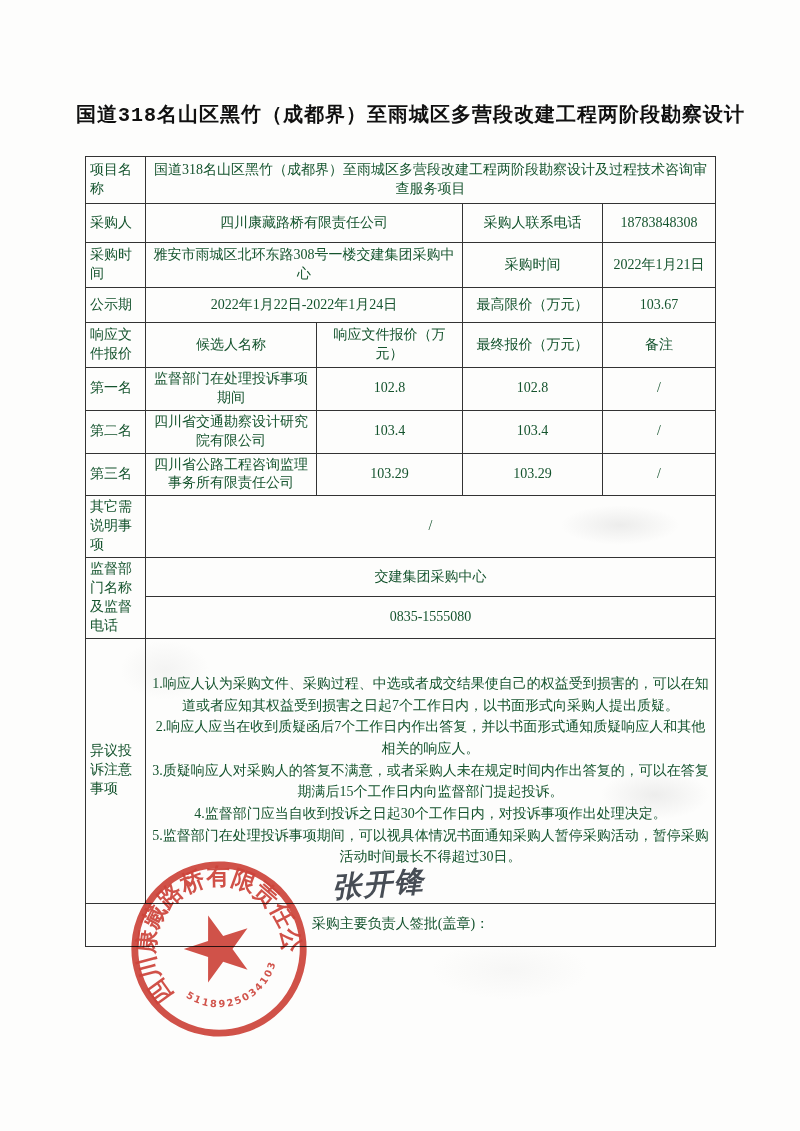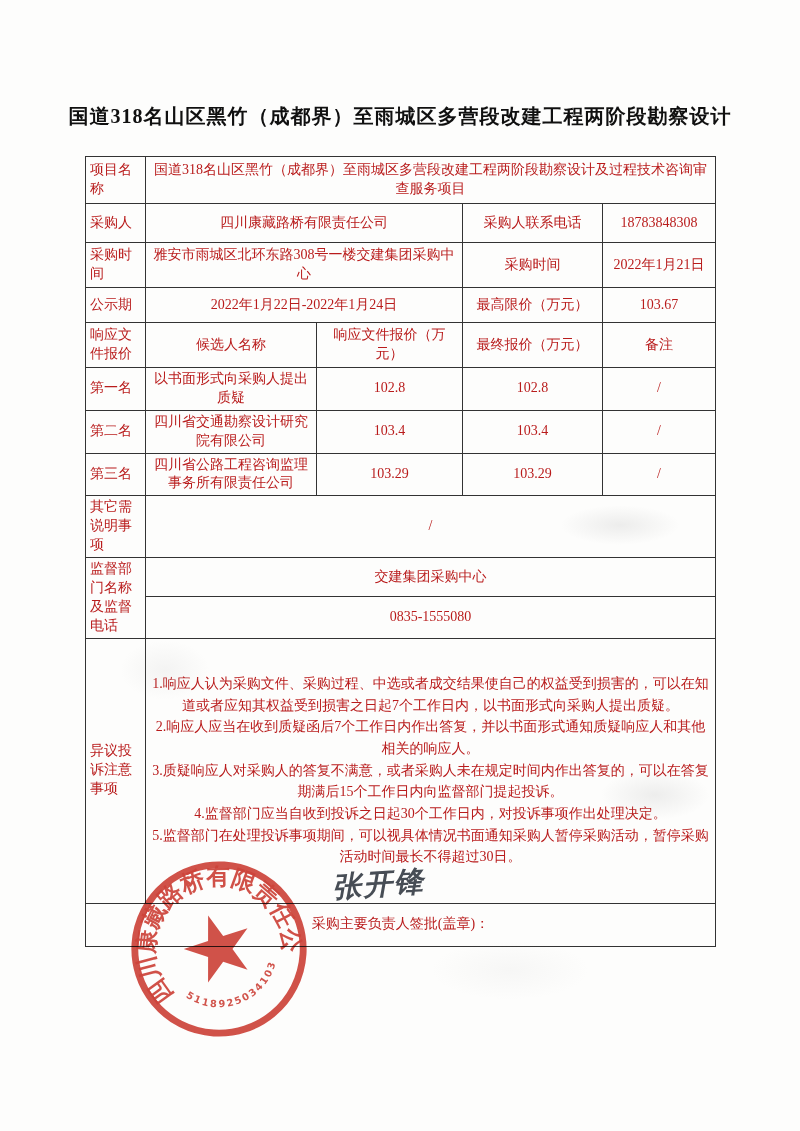--- a/index.html
+++ b/index.html
@@ -2,31 +2,31 @@
 <html><head>
 <meta charset="utf-8">
 <style>
   html,body { margin:0; padding:0; background:#ffffff; }
   .page {
     position:relative; width:800px; height:1131px; margin:0 auto;
     background:#fdfdfc; overflow:hidden;
     font-family:"Liberation Serif","DejaVu Serif",serif; color:#1c1c1c;
   }
   .doc-title {
-    position:absolute; top:102px; left:55px; width:690px; text-align:center;
-    font-family:Liberation Serif, serif;
+    position:absolute; top:102px; left:55px; width:690px; text-align:right;
+    font-family:Liberation Mono, monospace;
     font-weight:bold; font-size:20px; line-height:1.4; letter-spacing:1px; color:#101010;
   }
   table.doc-table {
     position:absolute; top:156px; left:85px; width:630px;
     border-collapse:collapse; table-layout:fixed; font-size:14px;
   }
   .doc-table td {
     border:1.6px solid #333333; padding:2px 6px; vertical-align:middle;
-    color:#b91c1c; line-height:1.35; overflow:hidden;margin-left:44px;
+    color:#14532d; line-height:1.35; overflow:hidden;margin-left:44px;
   }
   .doc-table td.lbl { padding:2px 2px 2px 4px; text-align:left; }
   .doc-table td.ctr { text-align:center;font-family:Liberation Serif, serif; }
   .doc-table td.lft { text-align:center; }
   tr.r-project  td { height:42px; }
   tr.r-purch    td { height:34px; }
   tr.r-loc      td { height:40px; }
   tr.r-pub      td { height:30px; }
   tr.r-chead    td { height:40px; text-align:center; }
   tr.r-c1 td, tr.r-c2 td { height:34px; }
@@ -99,21 +99,21 @@
     </tr>
     <tr class="r-chead">
       <td class="lbl">响应文件报价</td>
       <td>候选人名称</td>
       <td>响应文件报价（万元）</td>
       <td>最终报价（万元）</td>
       <td>备注</td>
     </tr>
     <tr class="r-c1">
       <td class="lbl">第一名</td>
-      <td class="lft">以书面形式向采购人提出质疑</td>
+      <td class="lft">监督部门在处理投诉事项期间</td>
       <td class="ctr">102.8</td>
       <td class="ctr">102.8</td>
       <td class="ctr">/</td>
     </tr>
     <tr class="r-c2">
       <td class="lbl">第二名</td>
       <td class="lft">四川省交通勘察设计研究院有限公司</td>
       <td class="ctr">103.4</td>
       <td class="ctr">103.4</td>
       <td class="ctr">/</td>

